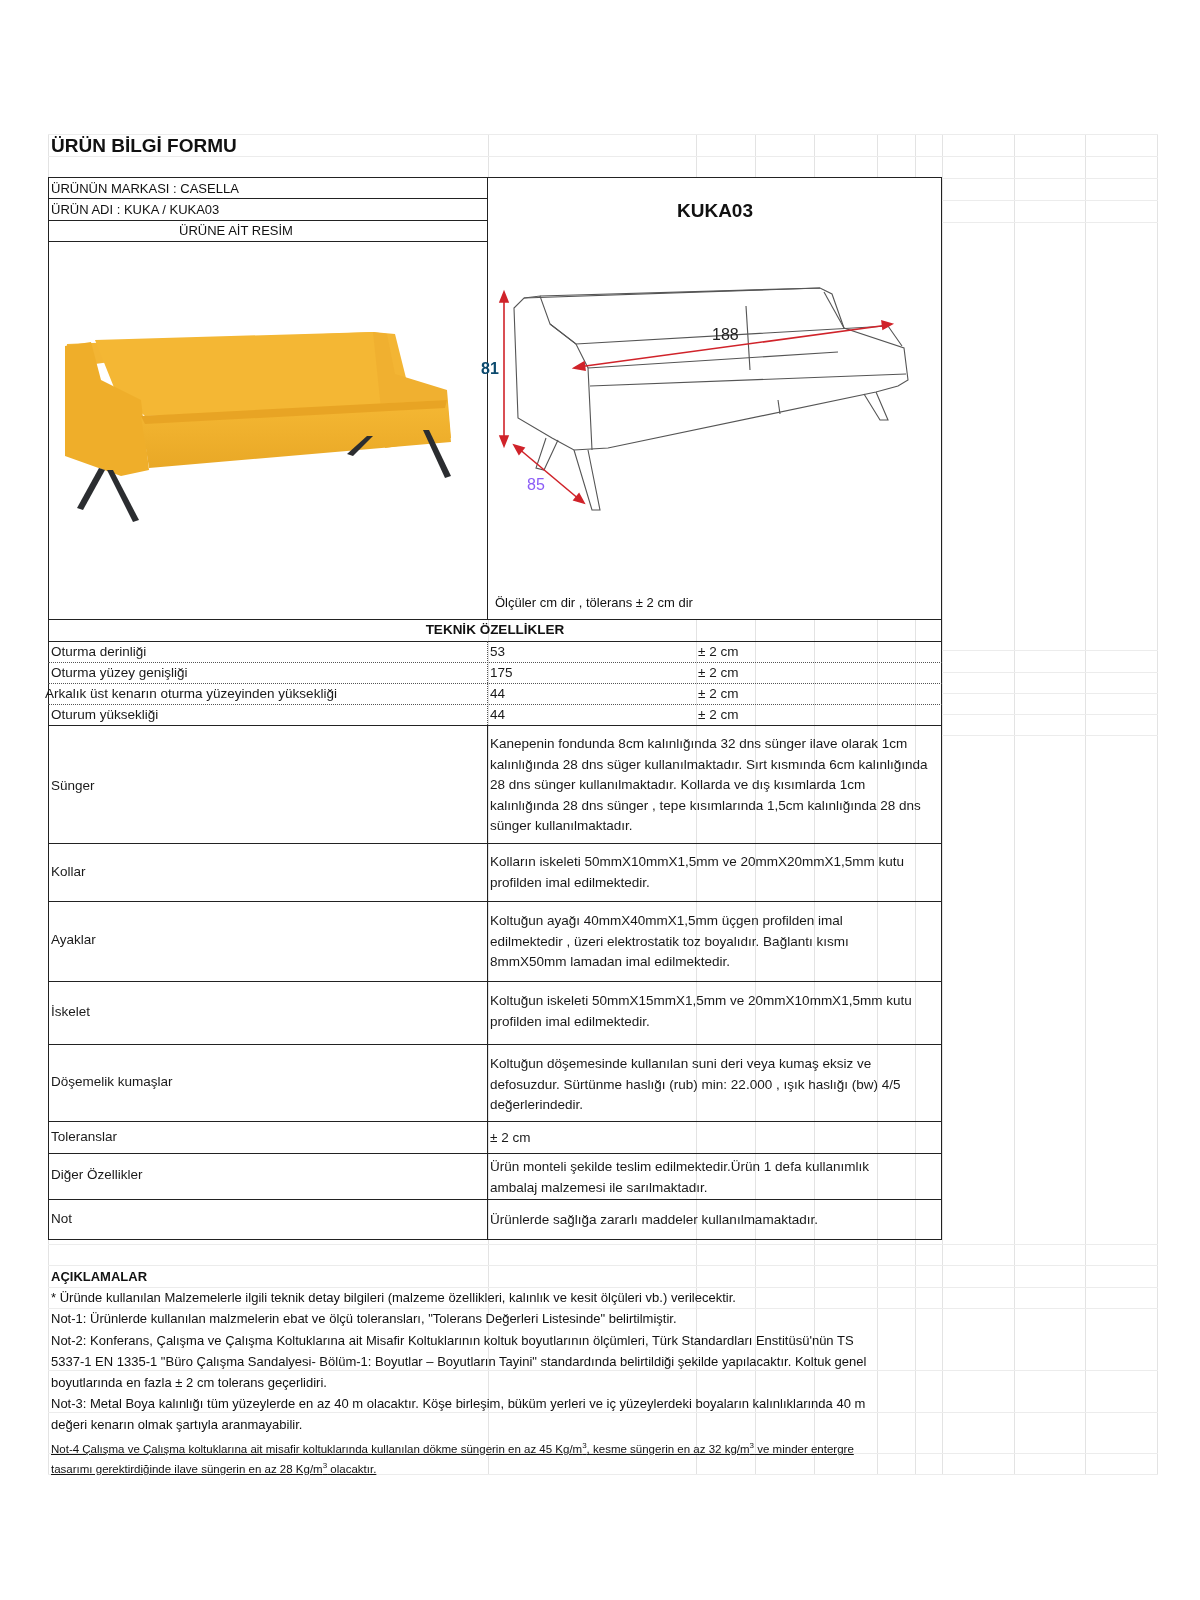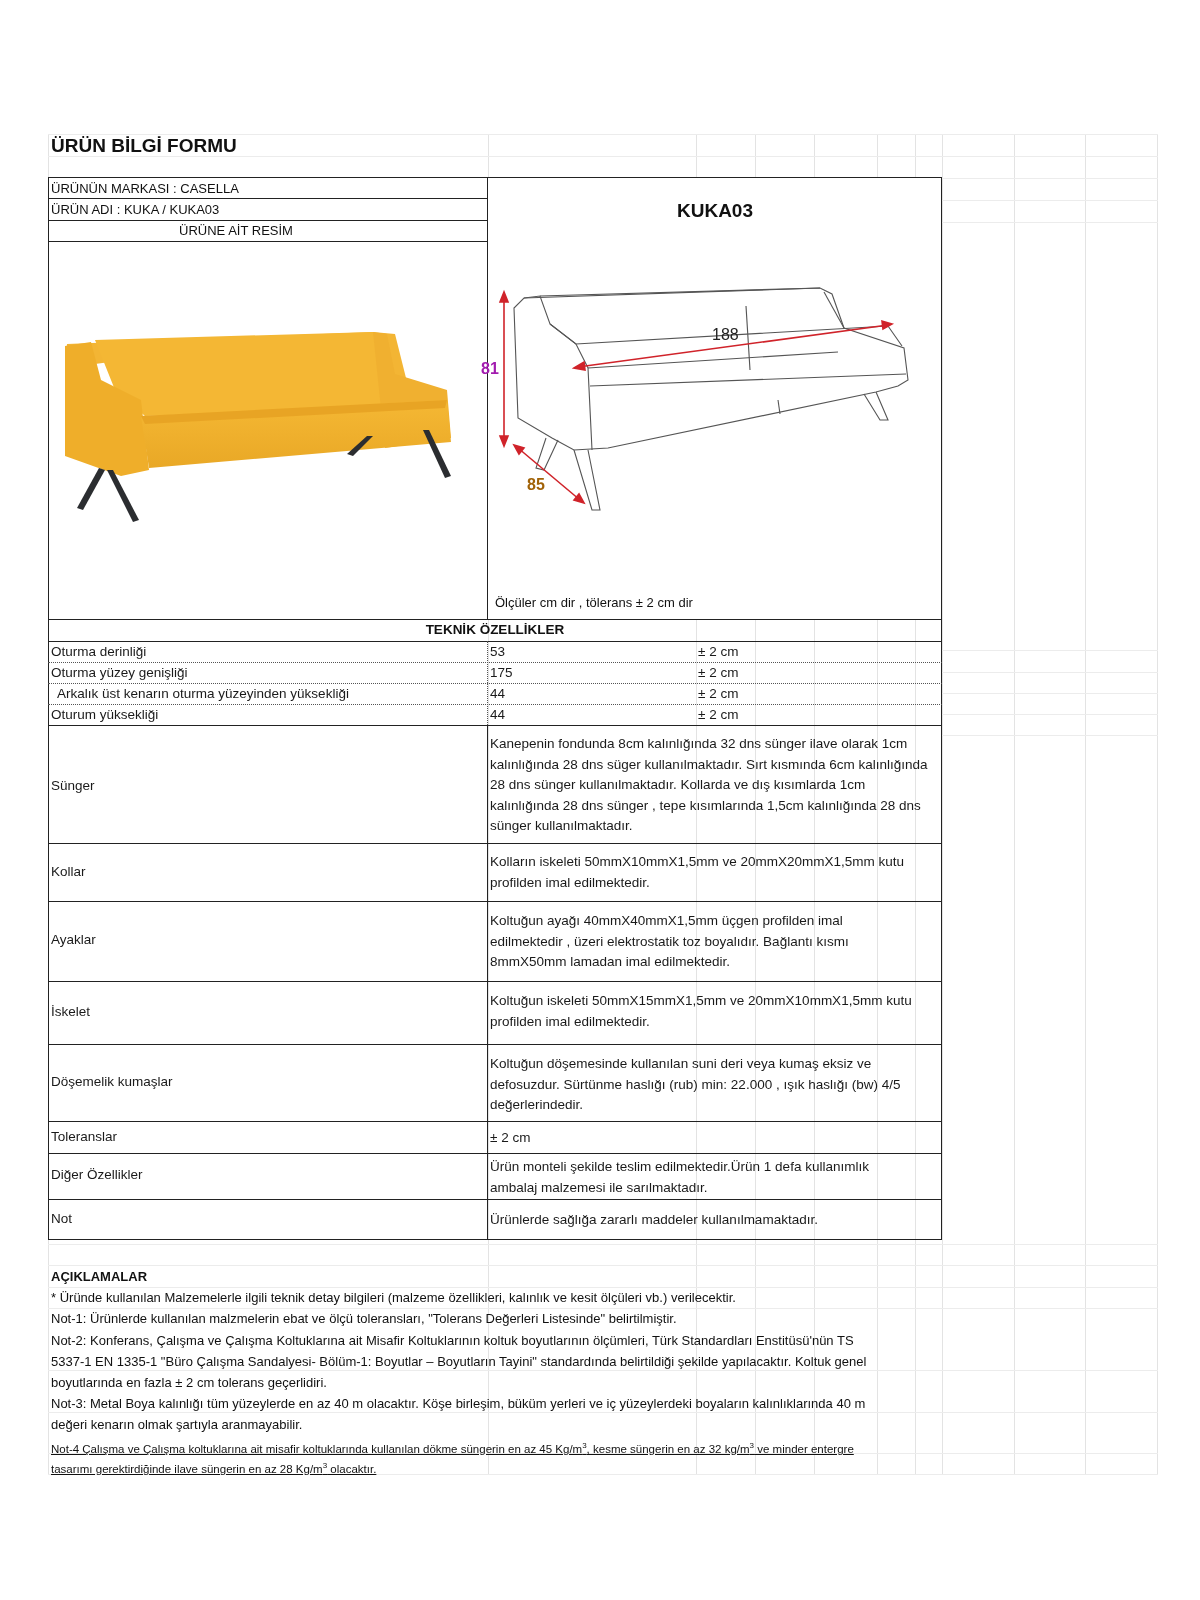--- a/index.html
+++ b/index.html
@@ -113,22 +113,22 @@
     <path d="M16 176 L12 166 L20 166 Z"></path>
     <line x1="90" y1="97" x2="400" y2="55"></line>
     <path d="M86 98 L96 92 L97 100 Z"></path>
     <path d="M404 54 L394 51 L395 59 Z"></path>
     <line x1="30" y1="178" x2="92" y2="230"></line>
     <path d="M26 175 L36 178 L31 184 Z"></path>
     <path d="M96 233 L86 230 L91 224 Z"></path>
   </g>
 </svg>
 <div class="abs" style="left:712px; top:326px; font-size:16px; font-weight:normal; color:#222">188</div>
-<div class="abs" style="left:481px; top:360px; font-size:16px; font-weight:bold; color:#a21caf">81</div>
-<div class="abs" style="left:527px; top:476px; font-size:16px; font-weight:bold; color:#a16207">85</div>
+<div class="abs" style="left:481px; top:360px; font-size:16px; font-weight:bold; color:#0c4a6e">81</div>
+<div class="abs" style="left:527px; top:476px; font-size:16px; font-weight:normal; color:#8b5cf6">85</div>
 
 <div class="abs t" style="left:495px; top:593px">Ölçüler cm dir , tölerans ± 2 cm dir</div>
 
 <div class="box" style="left:48px; top:619px; width:894px; height:621px; background:transparent"></div>
 <div class="abs" style="left:48px; width:894px; top:622px; text-align:center; font-weight:bold; font-size:13.5px">TEKNİK ÖZELLİKLER</div>
 <div class="hl" style="left:48px; top:641px; width:894px"></div>
 
 <div class="dot" style="left:48px; top:662px; width:894px"></div>
 <div class="dot" style="left:48px; top:683px; width:894px"></div>
 <div class="dot" style="left:48px; top:704px; width:894px"></div>
@@ -140,21 +140,21 @@
   <div class="label" style="left:51px; top:644px">Oturma derinliği</div>
   <div class="label" style="left:490px; top:644px">53</div>
   <div class="label" style="left:698px; top:644px">± 2 cm</div>
 </div>
 <div>
   <div class="label" style="left:51px; top:665px">Oturma yüzey genişliği</div>
   <div class="label" style="left:490px; top:665px">175</div>
   <div class="label" style="left:698px; top:665px">± 2 cm</div>
 </div>
 <div>
-  <div class="label" style="left:57px; top:686px">Arkalık üst kenarın oturma yüzeyinden yüksekliği</div>
+  <div class="label" style="left:45px; top:686px">Arkalık üst kenarın oturma yüzeyinden yüksekliği</div>
   <div class="label" style="left:490px; top:686px">44</div>
   <div class="label" style="left:698px; top:686px">± 2 cm</div>
 </div>
 <div>
   <div class="label" style="left:51px; top:707px">Oturum yüksekliği</div>
   <div class="label" style="left:490px; top:707px">44</div>
   <div class="label" style="left:698px; top:707px">± 2 cm</div>
 </div>
 
 <div class="hl" style="left:48px; top:843px; width:894px"></div>

